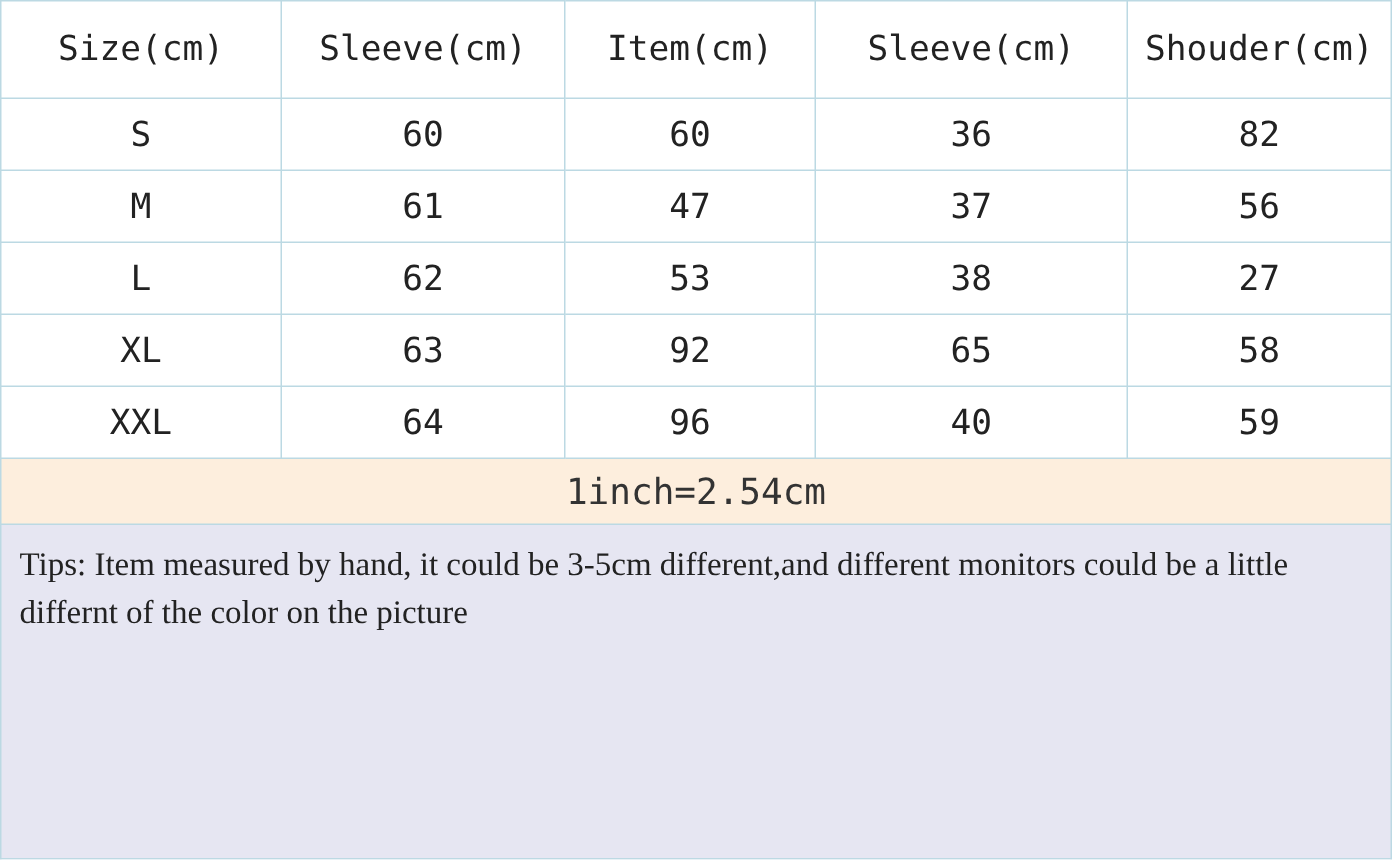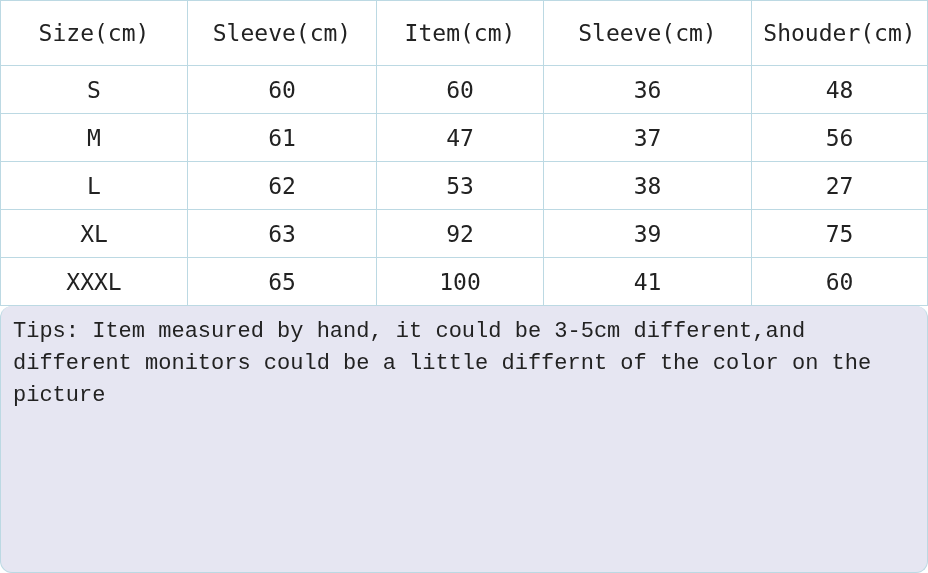--- a/index.html
+++ b/index.html
@@ -84,25 +84,24 @@
     box-sizing: border-box;
   }
   .tips-box {
     background: #e6e6f2;
     color: #222222;
     font-size: 22px;
     line-height: 32px;
     padding: 10px 12px 8px 12px;
     box-sizing: border-box;
     flex: 1;
-    font-family: Liberation Mono, monospace;
+    font-family: Liberation Serif, serif;
     border-left: 1px solid #bcd9e3;
     border-right: 1px solid #bcd9e3;
     border-bottom: 1px solid #bcd9e3;
-    border-radius: 12px;
   }
 </style>
 </head>
 <body>
 
 <div class="chart-wrap">
 
 
   <table class="size-table">
     <thead>
@@ -113,49 +112,50 @@
         <th>Sleeve(cm)</th>
         <th>Shouder(cm)</th>
       </tr>
     </thead>
     <tbody>
       <tr>
         <td>S</td>
         <td>60</td>
         <td>60</td>
         <td>36</td>
-        <td>48</td>
+        <td>82</td>
       </tr>
       <tr>
         <td>M</td>
         <td>61</td>
         <td>47</td>
         <td>37</td>
         <td>56</td>
       </tr>
       <tr>
         <td>L</td>
         <td>62</td>
         <td>53</td>
         <td>38</td>
         <td>27</td>
       </tr>
       <tr>
         <td>XL</td>
         <td>63</td>
         <td>92</td>
-        <td>39</td>
-        <td>75</td>
+        <td>65</td>
+        <td>58</td>
       </tr>
       <tr>
-        <td>XXXL</td>
-        <td>65</td>
-        <td>100</td>
-        <td>41</td>
-        <td>60</td>
+        <td>XXL</td>
+        <td>64</td>
+        <td>96</td>
+        <td>40</td>
+        <td>59</td>
       </tr>
     </tbody>
   </table>
 
+  <div class="conversion-bar">1inch=2.54cm</div>
 
   <div class="tips-box">Tips: Item measured by hand, it could be 3-5cm different,and different monitors could be a little differnt of the color on the picture</div>
 
 </div>
 
 </body></html>

